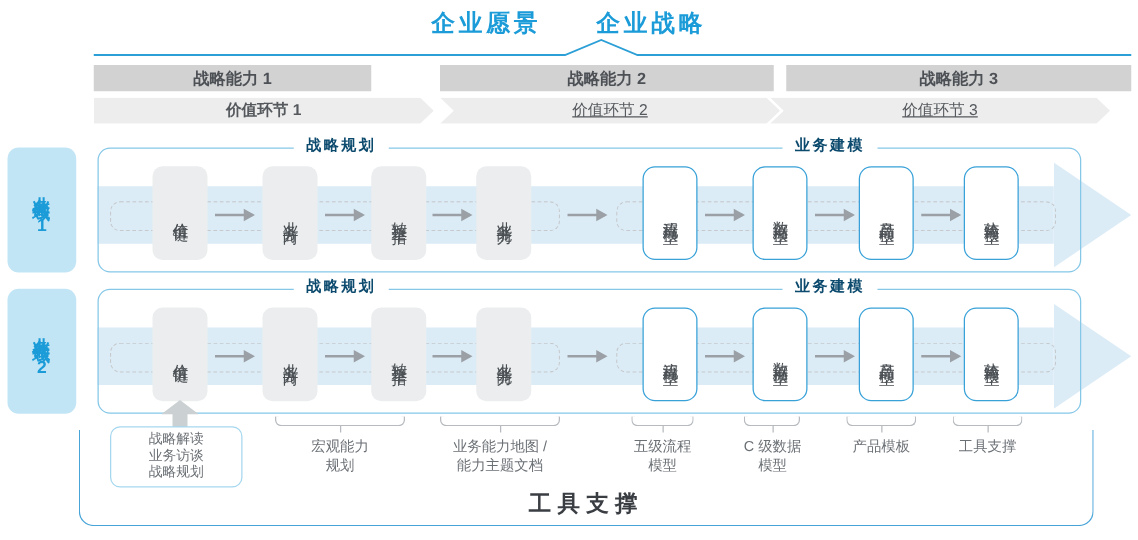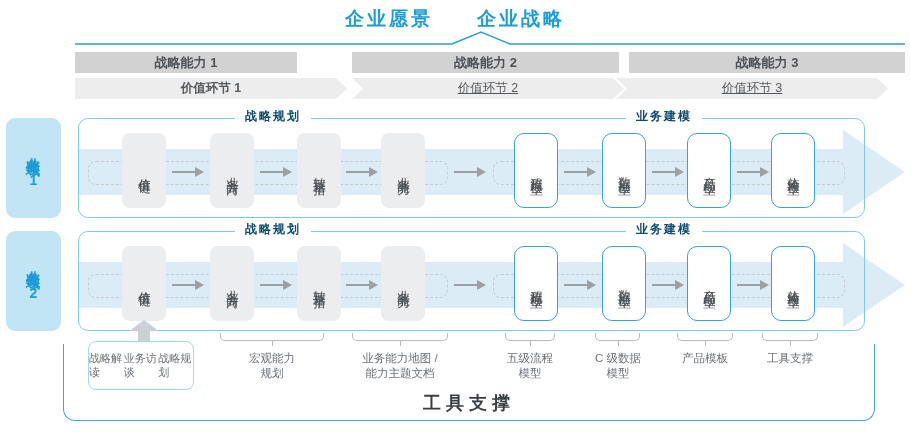--- a/index.html
+++ b/index.html
@@ -48,21 +48,21 @@
 
   
   .up-arrow { position:absolute; left:129px; top:320px; width:30px; height:27px; background:#cbd0d3;
               clip-path:polygon(50% 0, 100% 42%, 70% 42%, 70% 100%, 30% 100%, 30% 42%, 0 42%); z-index:5; }
   .brace { position:absolute; top:333px; height:8px; border-left:1px solid #b7bbbf;
            border-right:1px solid #b7bbbf; border-bottom:1px solid #b7bbbf; border-radius:0 0 5px 5px; }
   .brace::after { content:""; position:absolute; left:50%; bottom:-6px; width:1px; height:6px; background:#b7bbbf; }
   .ann { position:absolute; top:351px; transform:translateX(-50%); text-align:center;
          font-size:11.5px; color:#6b7075; line-height:15px; white-space:nowrap; }
   .interp-box { position:absolute; left:88px; top:341px; width:106px; height:49px; background:#ffffff;
-                border:1px solid #a5d7ef; border-radius:8px; display:flex; 
+                border:1px solid #a5d7ef; border-radius:8px; display:flex; flex-direction:column;
                 align-items:center; justify-content:center; font-size:11px; color:#6b7075;
                 line-height:13.5px; z-index:6; }
   .tools-tray { position:absolute; left:63px; top:344px; width:812px; height:77px;
                 border:1.5px solid #47a4d8; border-top:none; border-radius:0 0 12px 12px; }
   .tools-label { position:absolute; left:469px; top:391px; transform:translateX(-50%);
                  font-size:18px; font-weight:bold; color:#3a3e43; letter-spacing:5px; white-space:nowrap; }
 </style>
 </head>
 <body>
 

